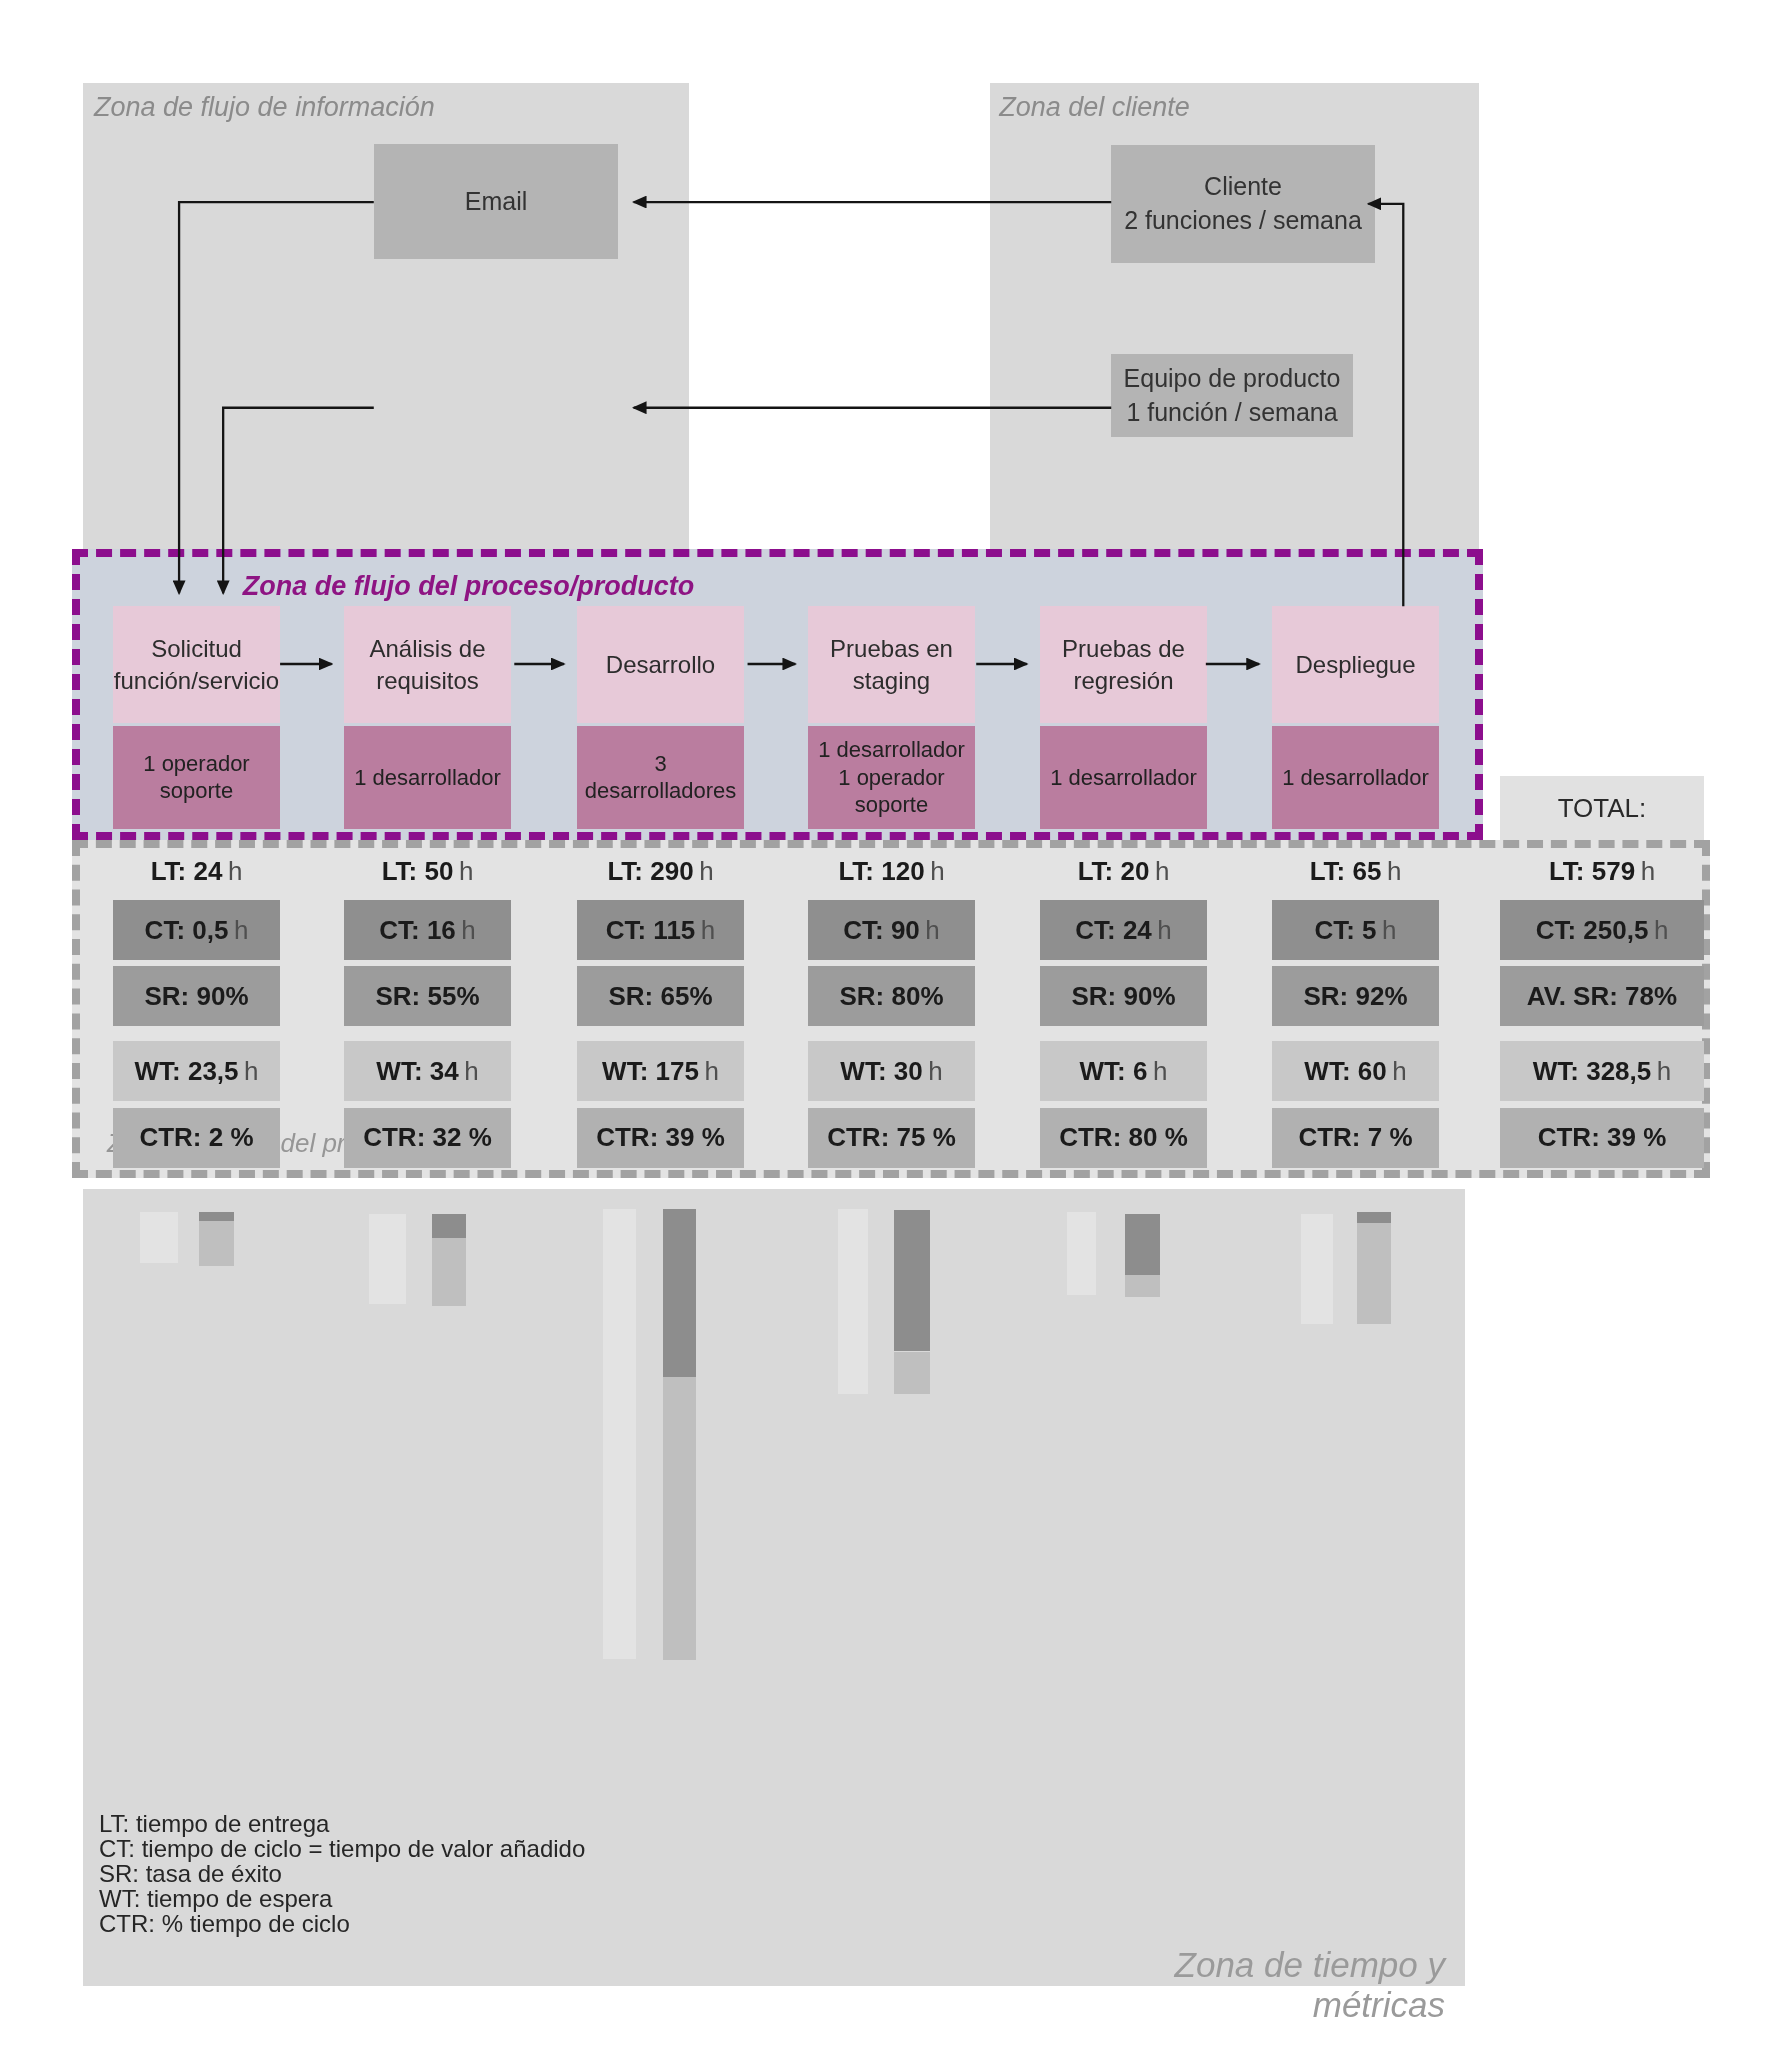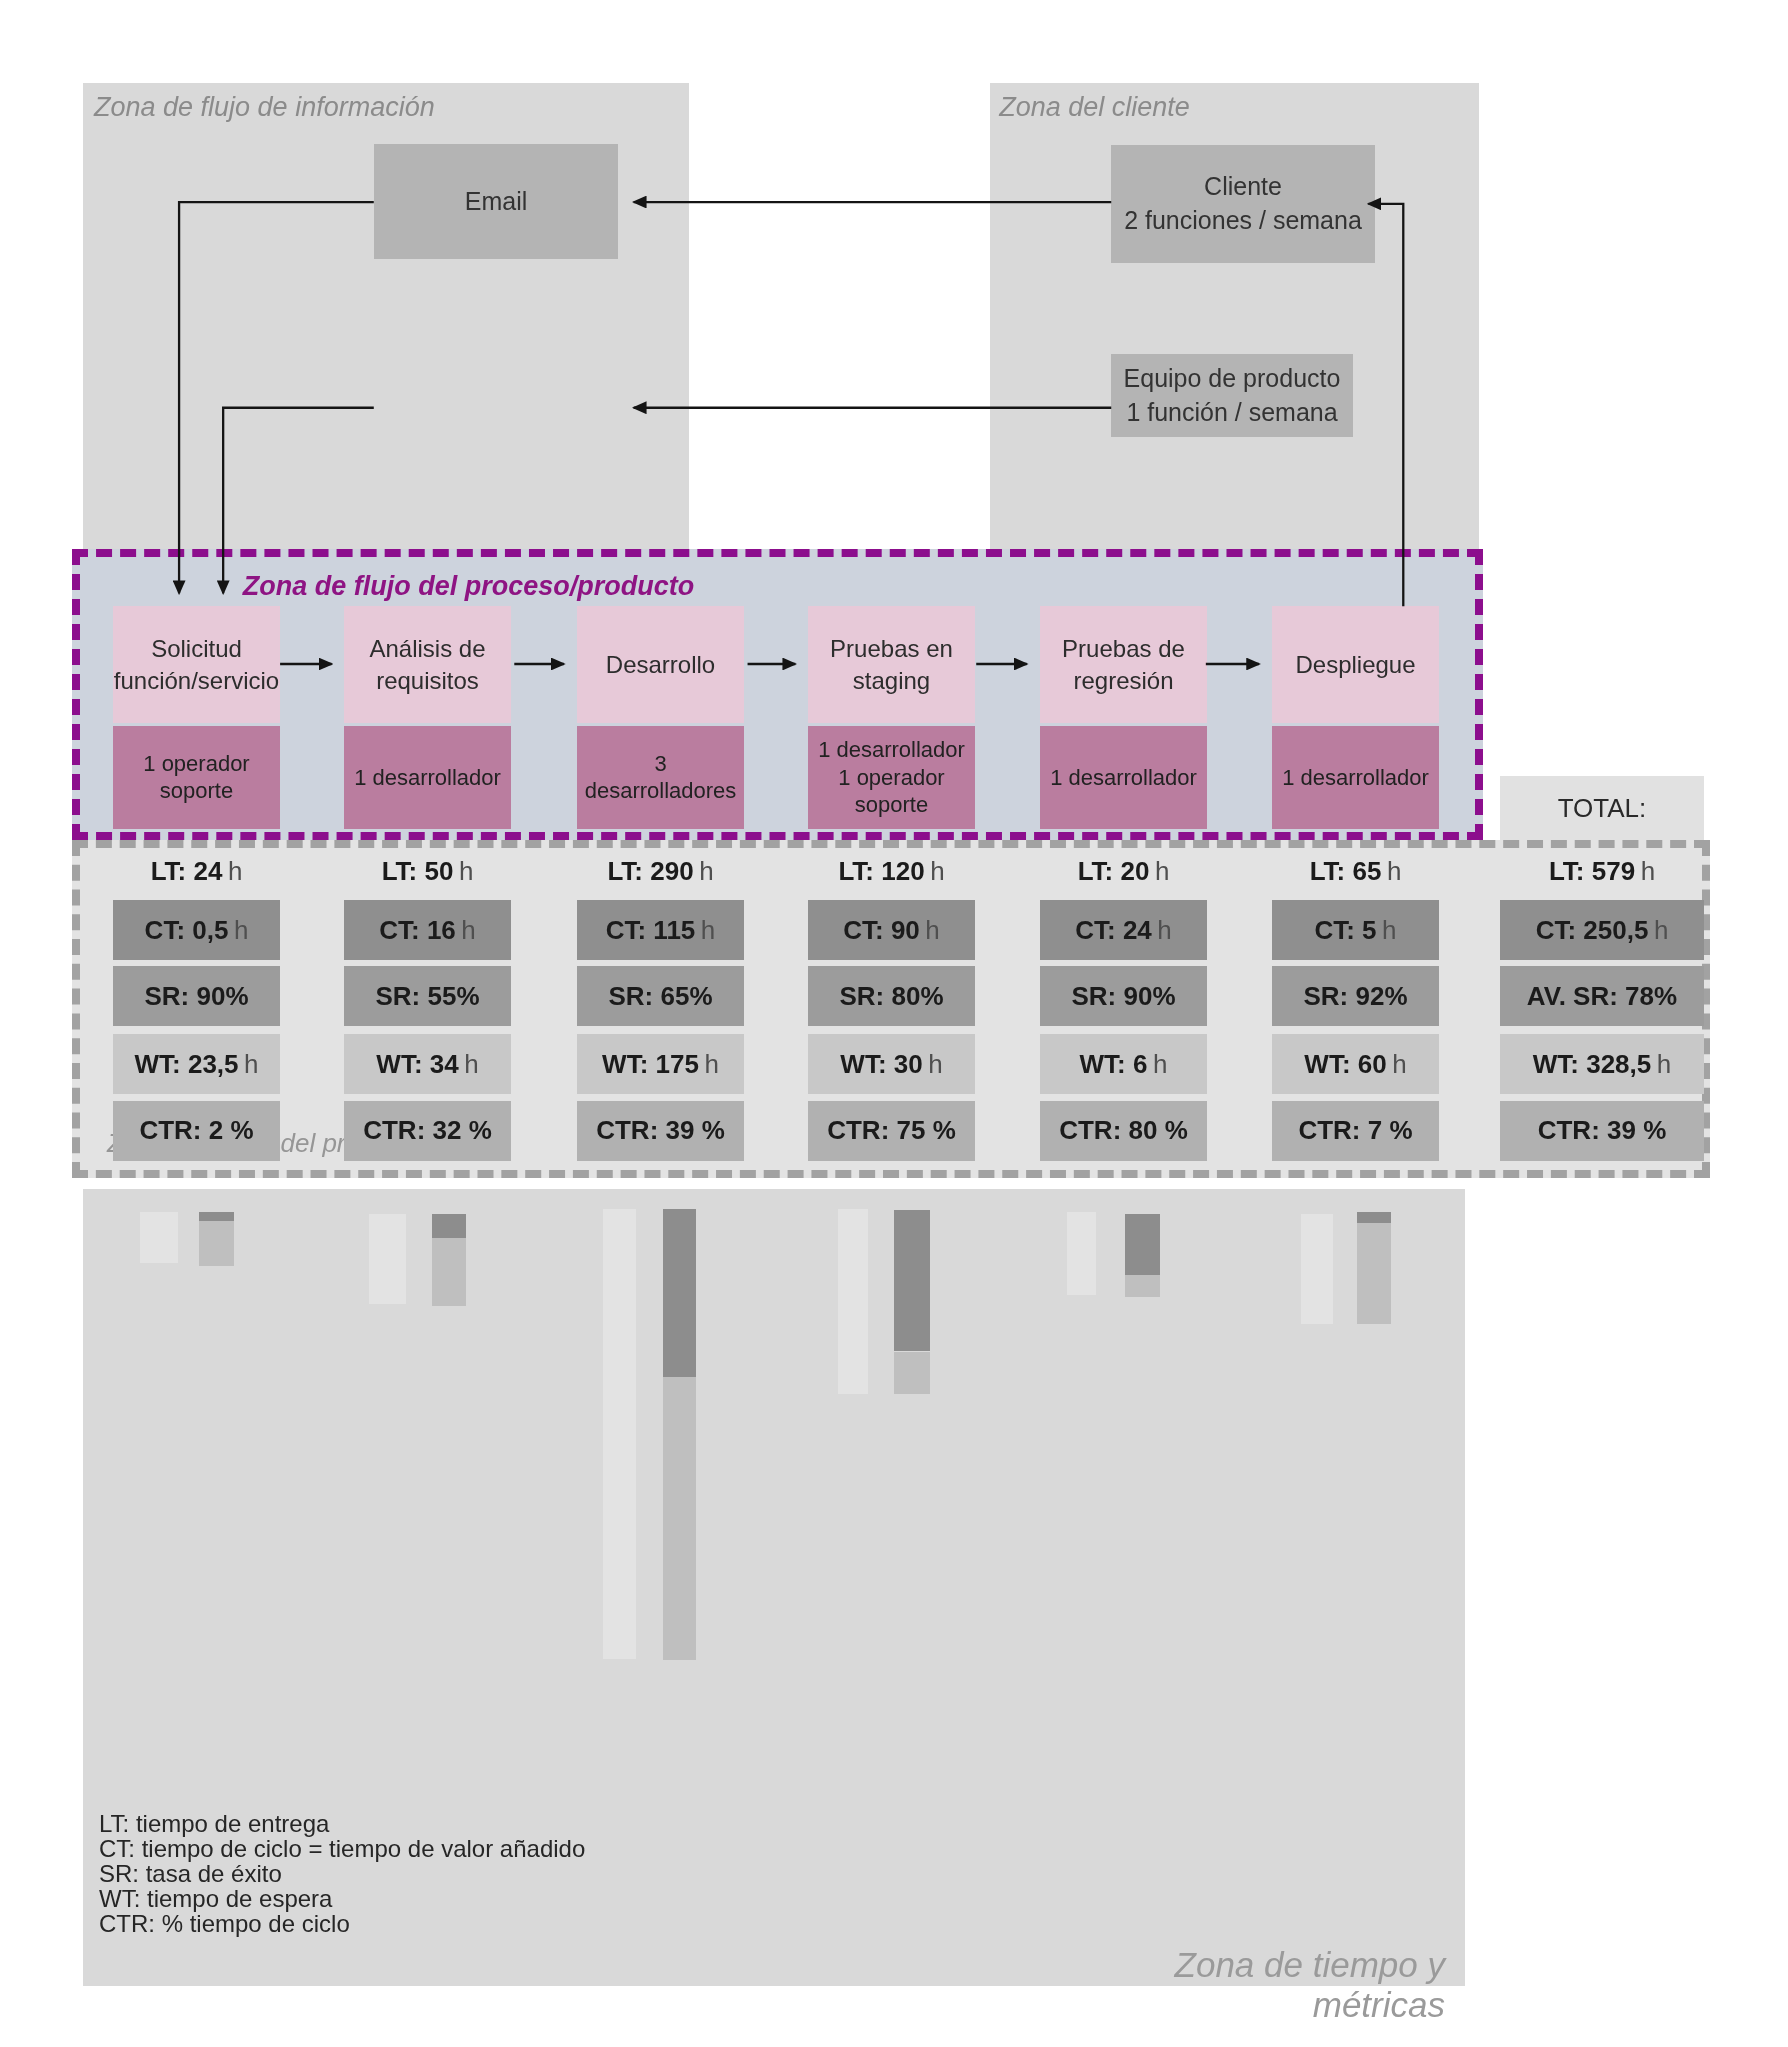--- a/index.html
+++ b/index.html
@@ -29,21 +29,21 @@
                 display:flex;align-items:center;justify-content:center;font-size:26px;color:#2a2a2a;}
   .total-panel{position:absolute;left:1500px;top:840px;width:204px;height:331px;background:#e8e8e8;}
 
   .metric-col{position:absolute;top:843px;width:167px;}
   .metric-col.total{width:204px;}
   .lt-row{height:57px;display:flex;align-items:center;justify-content:center;
           font-size:26px;font-weight:bold;color:#1b1b1b;}
   .mrow{height:60px;display:flex;align-items:center;justify-content:center;
         font-size:26px;font-weight:bold;color:#1b1b1b;}
   .m-ct{background:#8f8f8f;margin-bottom:6.4px;}
-  .m-sr{background:#9c9c9c;margin-bottom:8px;}
+  .m-sr{background:#9c9c9c;margin-bottom:15px;}
   .m-wt{background:#c8c8c8;margin-bottom:6.4px;}
   .m-ctr{background:#b1b1b1;}
   .u{font-weight:400;color:#4f4f4f;margin-left:5.5px;}
 
   .bottom-zone{position:absolute;left:83px;top:1189px;width:1382px;height:797px;background:#d9d9d9;}
   .legend{position:absolute;left:99px;top:1811px;font-size:24px;line-height:25px;color:#262626;}
   .bottom-zone-label{position:absolute;left:1139px;top:1945px;width:306px;text-align:right;
                      font-style:italic;font-size:35px;color:#9a9a9a;}
   .data-zone-label{position:absolute;left:107px;top:1128px;font-style:italic;font-size:26px;color:#969696;}
 

